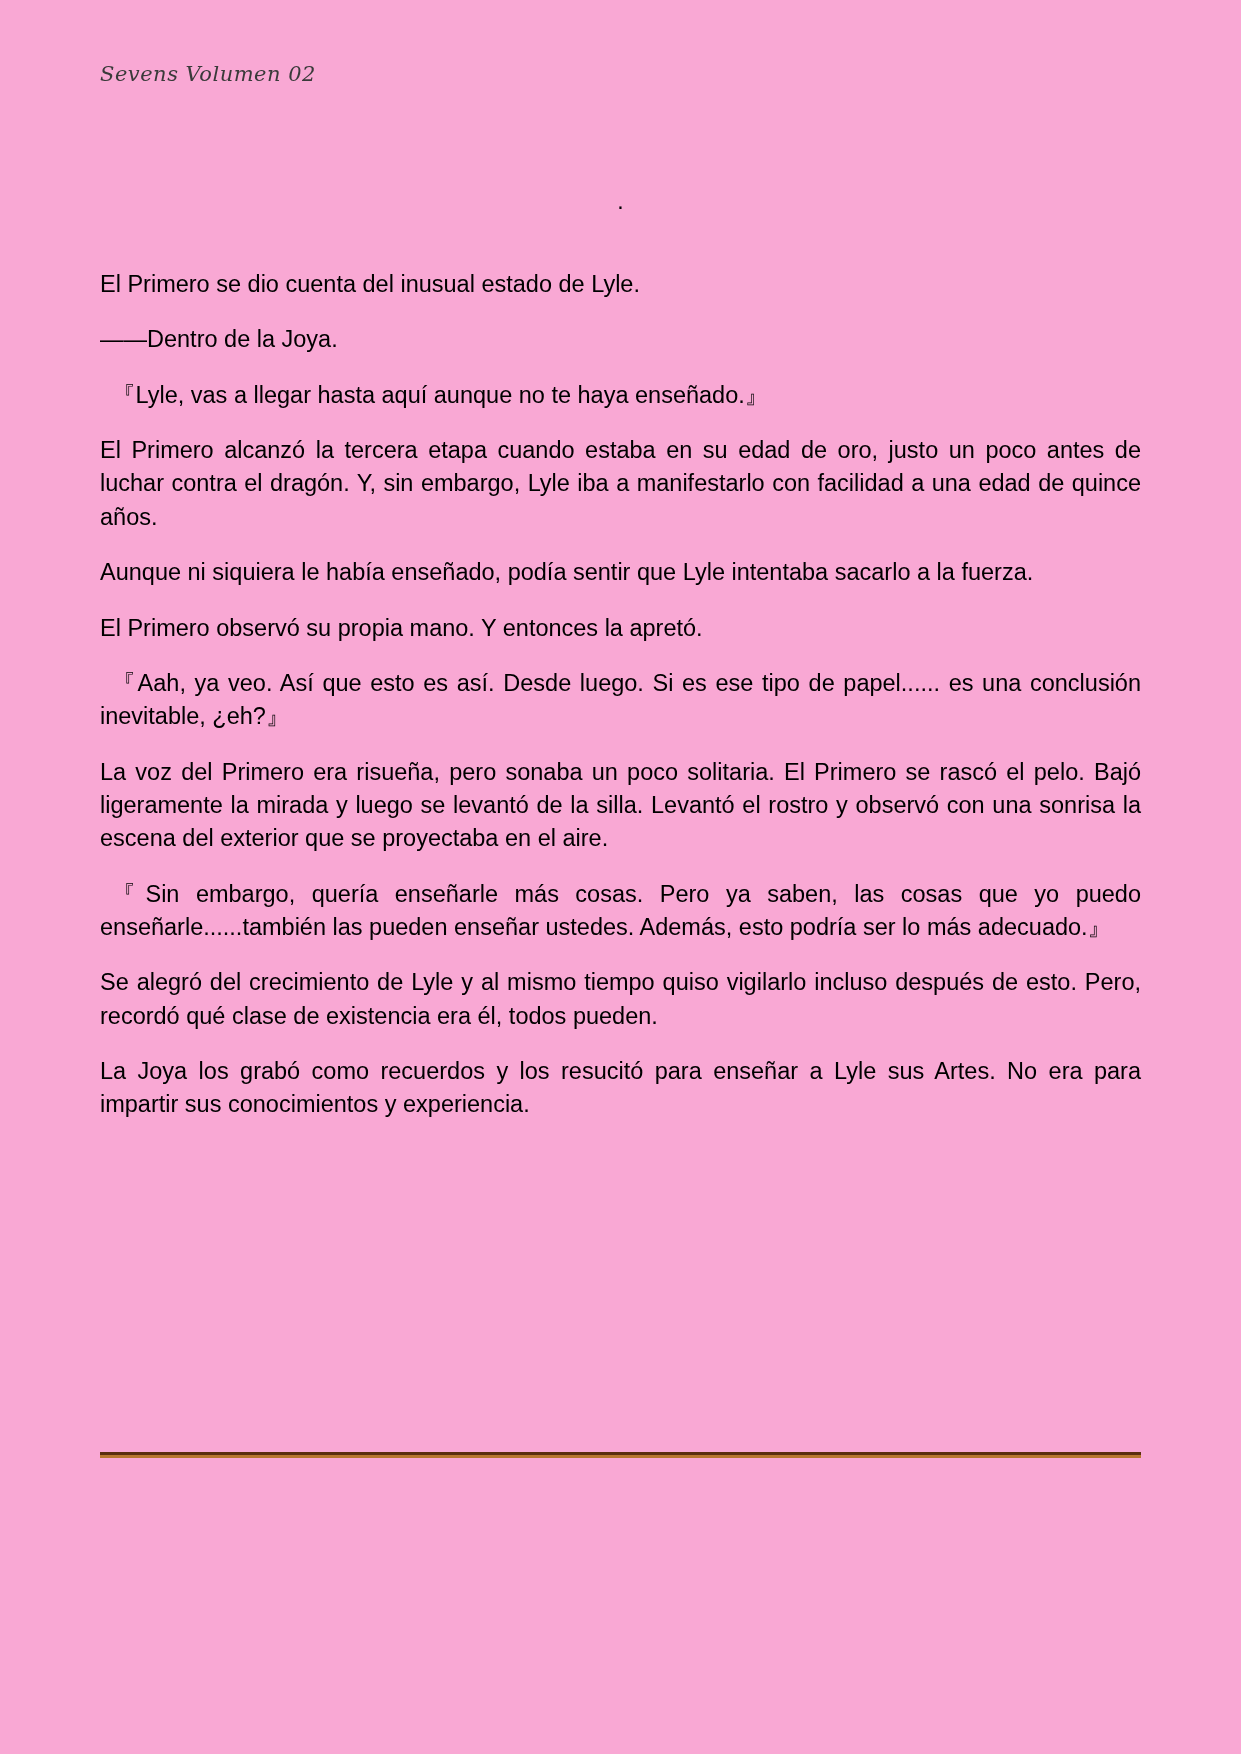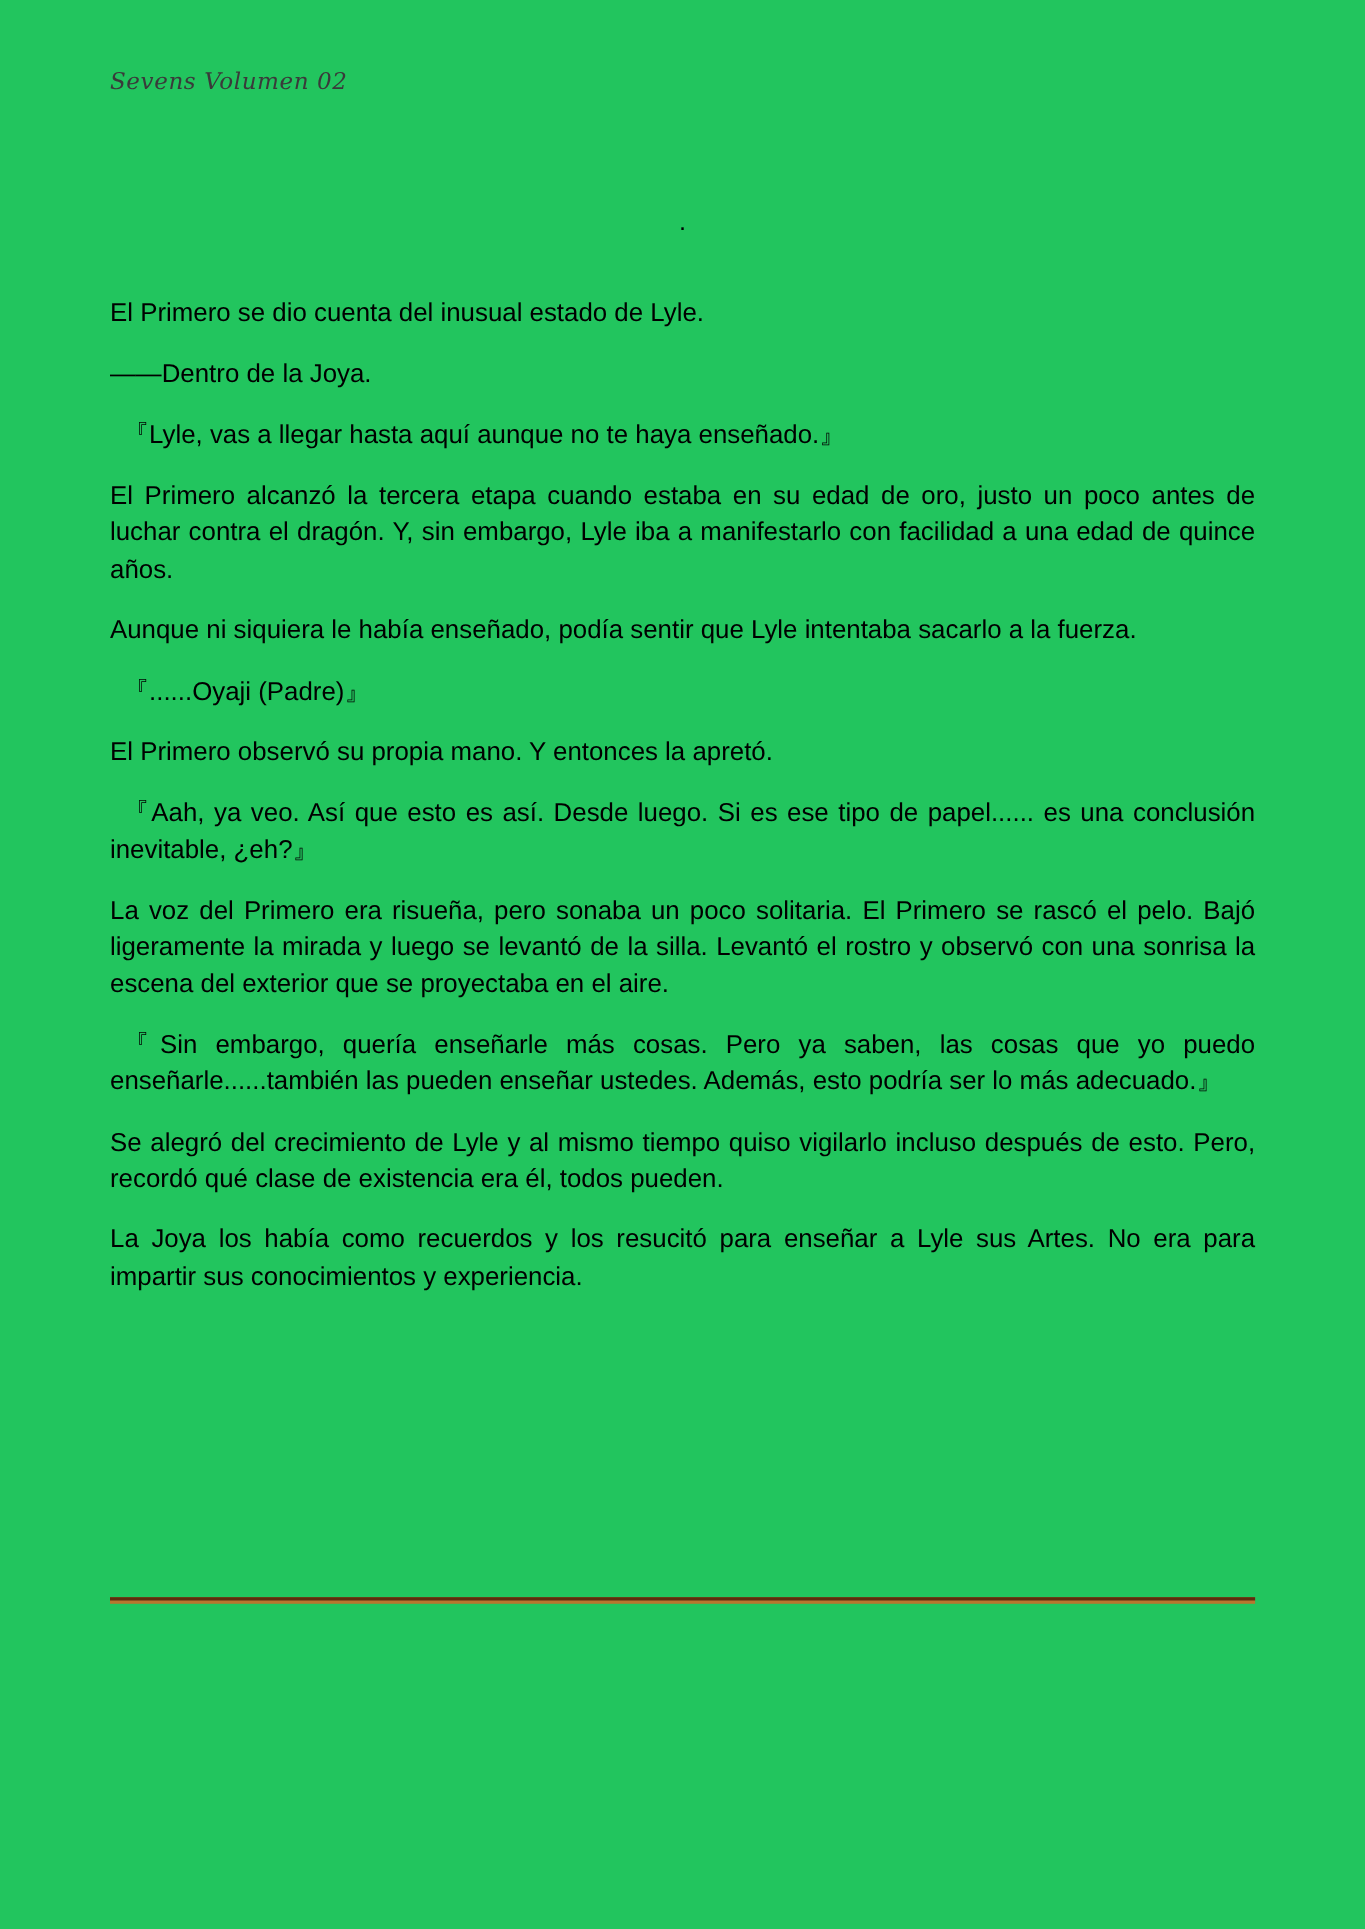--- a/index.html
+++ b/index.html
@@ -5,21 +5,21 @@
   html, body {
     margin: 0;
     padding: 0;
     background: #ffffff;
   }
   .page {
     position: relative;
     width: 1241px;
     height: 1754px;
     margin: 0 auto;
-    background: #22c55e;
+    background: #f9a8d4;
     overflow: hidden;
     font-family: "Liberation Sans", sans-serif;
     color: var(--text, #000);
   }
   .header {
     position: absolute;
     top: 62px;
     left: 100px;
     right: 100px;
   }
@@ -87,25 +87,24 @@
   </div>
 
   <div class="center-dot">.</div>
 
   <div class="body-text">
       <p>El Primero se dio cuenta del inusual estado de Lyle.</p>
       <p>——Dentro de la Joya.</p>
       <p class="quote">『Lyle, vas a llegar hasta aquí aunque no te haya enseñado.』</p>
       <p>El Primero alcanzó la tercera etapa cuando estaba en su edad de oro, justo un poco antes de luchar contra el dragón. Y, sin embargo, Lyle iba a manifestarlo con facilidad a una edad de quince años.</p>
       <p>Aunque ni siquiera le había enseñado, podía sentir que Lyle intentaba sacarlo a la fuerza.</p>
-      <p class="quote">『......Oyaji (Padre)』</p>
       <p>El Primero observó su propia mano. Y entonces la apretó.</p>
       <p class="quote">『Aah, ya veo. Así que esto es así. Desde luego. Si es ese tipo de papel...... es una conclusión inevitable, ¿eh?』</p>
       <p>La voz del Primero era risueña, pero sonaba un poco solitaria. El Primero se rascó el pelo. Bajó ligeramente la mirada y luego se levantó de la silla. Levantó el rostro y observó con una sonrisa la escena del exterior que se proyectaba en el aire.</p>
       <p class="quote">『Sin embargo, quería enseñarle más cosas. Pero ya saben, las cosas que yo puedo enseñarle......también las pueden enseñar ustedes. Además, esto podría ser lo más adecuado.』</p>
       <p>Se alegró del crecimiento de Lyle y al mismo tiempo quiso vigilarlo incluso después de esto. Pero, recordó qué clase de existencia era él, todos pueden.</p>
-      <p>La Joya los había como recuerdos y los resucitó para enseñar a Lyle sus Artes. No era para impartir sus conocimientos y experiencia.</p>
+      <p>La Joya los grabó como recuerdos y los resucitó para enseñar a Lyle sus Artes. No era para impartir sus conocimientos y experiencia.</p>
     </div>
 
   <div class="footer-rule"></div>
 
 
 </div>
 
 </body></html>

